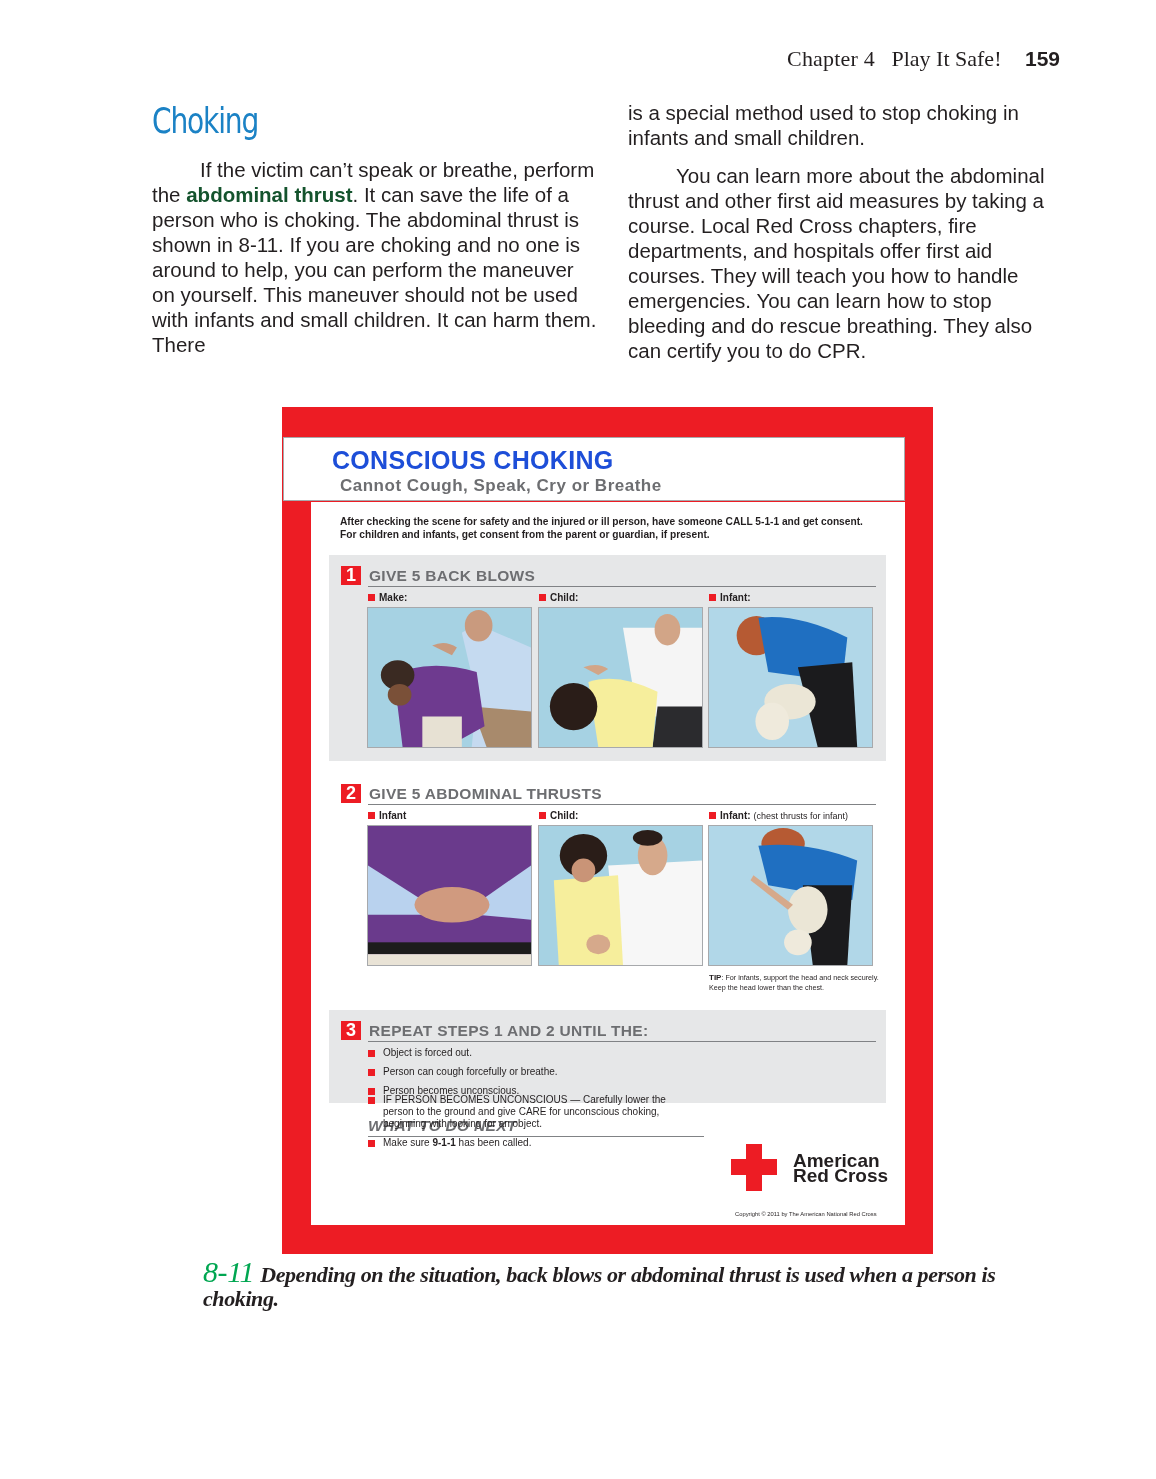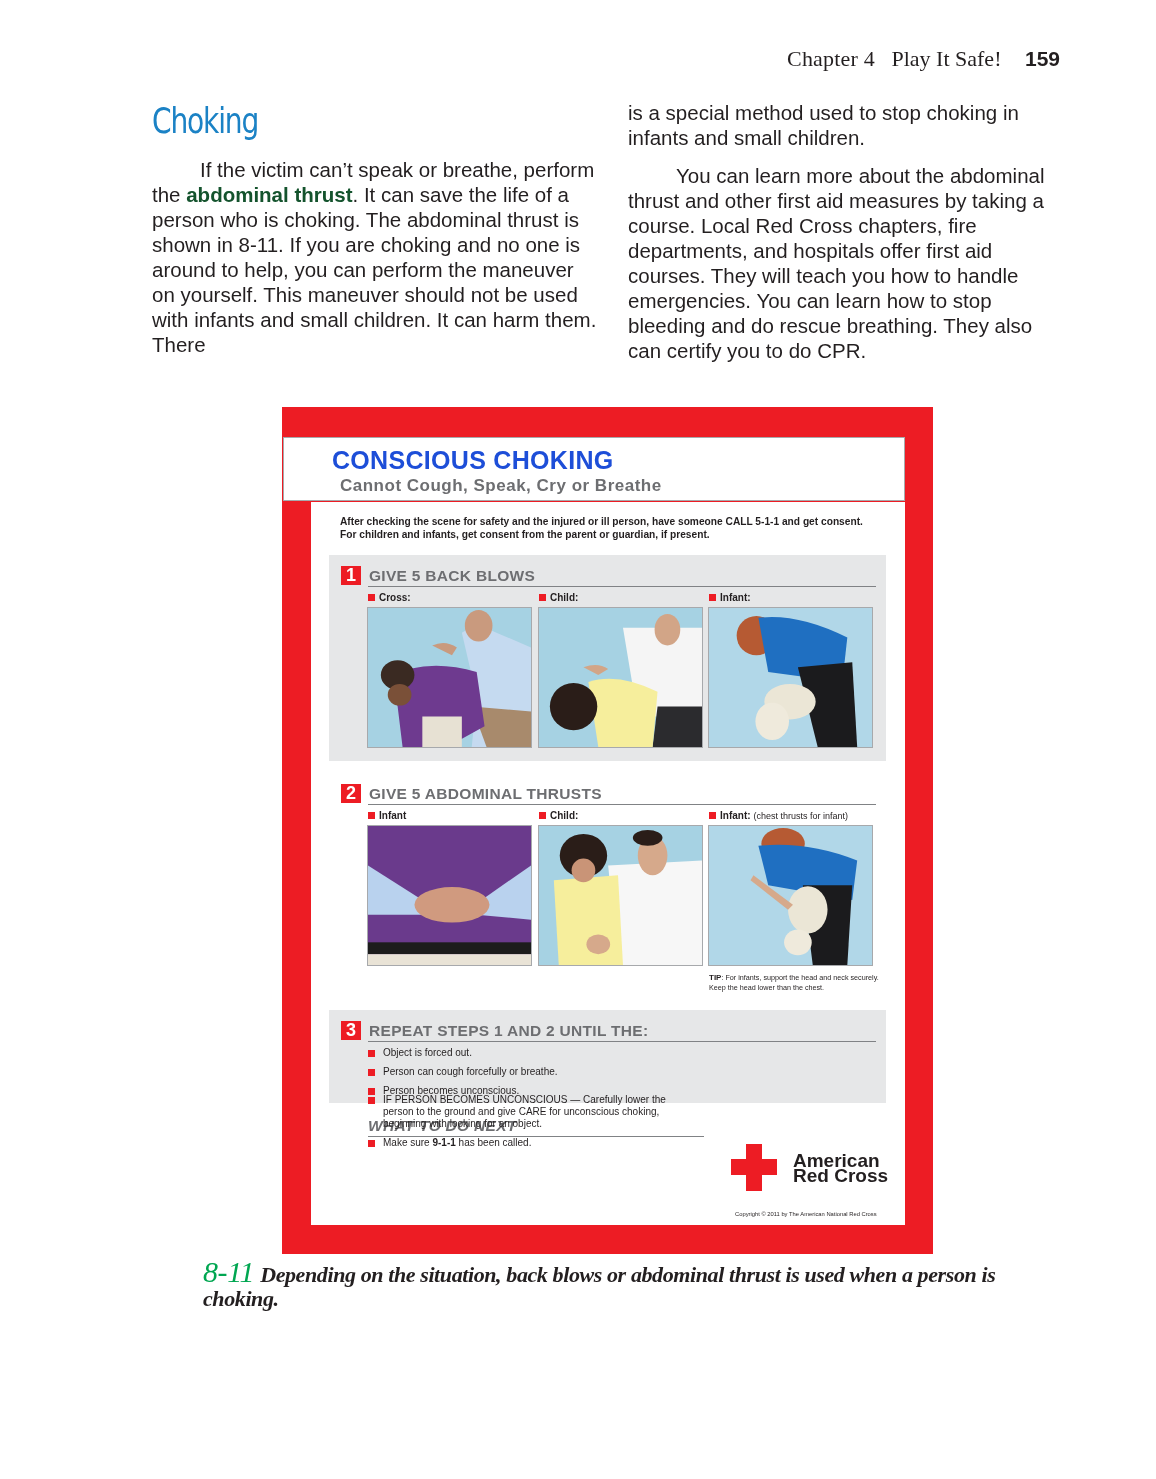--- a/index.html
+++ b/index.html
@@ -96,21 +96,21 @@
 
 <div class="step-box step1-box"></div>
 <div class="step-head" style="top:566px;">
   <div class="step-num">1</div>
   <div class="step-label">GIVE 5 BACK BLOWS</div>
 </div>
 <div class="step-rule" style="top:586px;"></div>
 
 <div class="photo-label" style="left:368px; top:592px;">
     <span class="sq"></span>
-    <span>Cross:</span>
+    <span>Make:</span>
   </div>
 <div class="photo-label" style="left:539px; top:592px;">
     <span class="sq"></span>
     <span>Child:</span>
   </div>
 <div class="photo-label" style="left:709px; top:592px;">
     <span class="sq"></span>
     <span>Infant:</span>
   </div>
 

